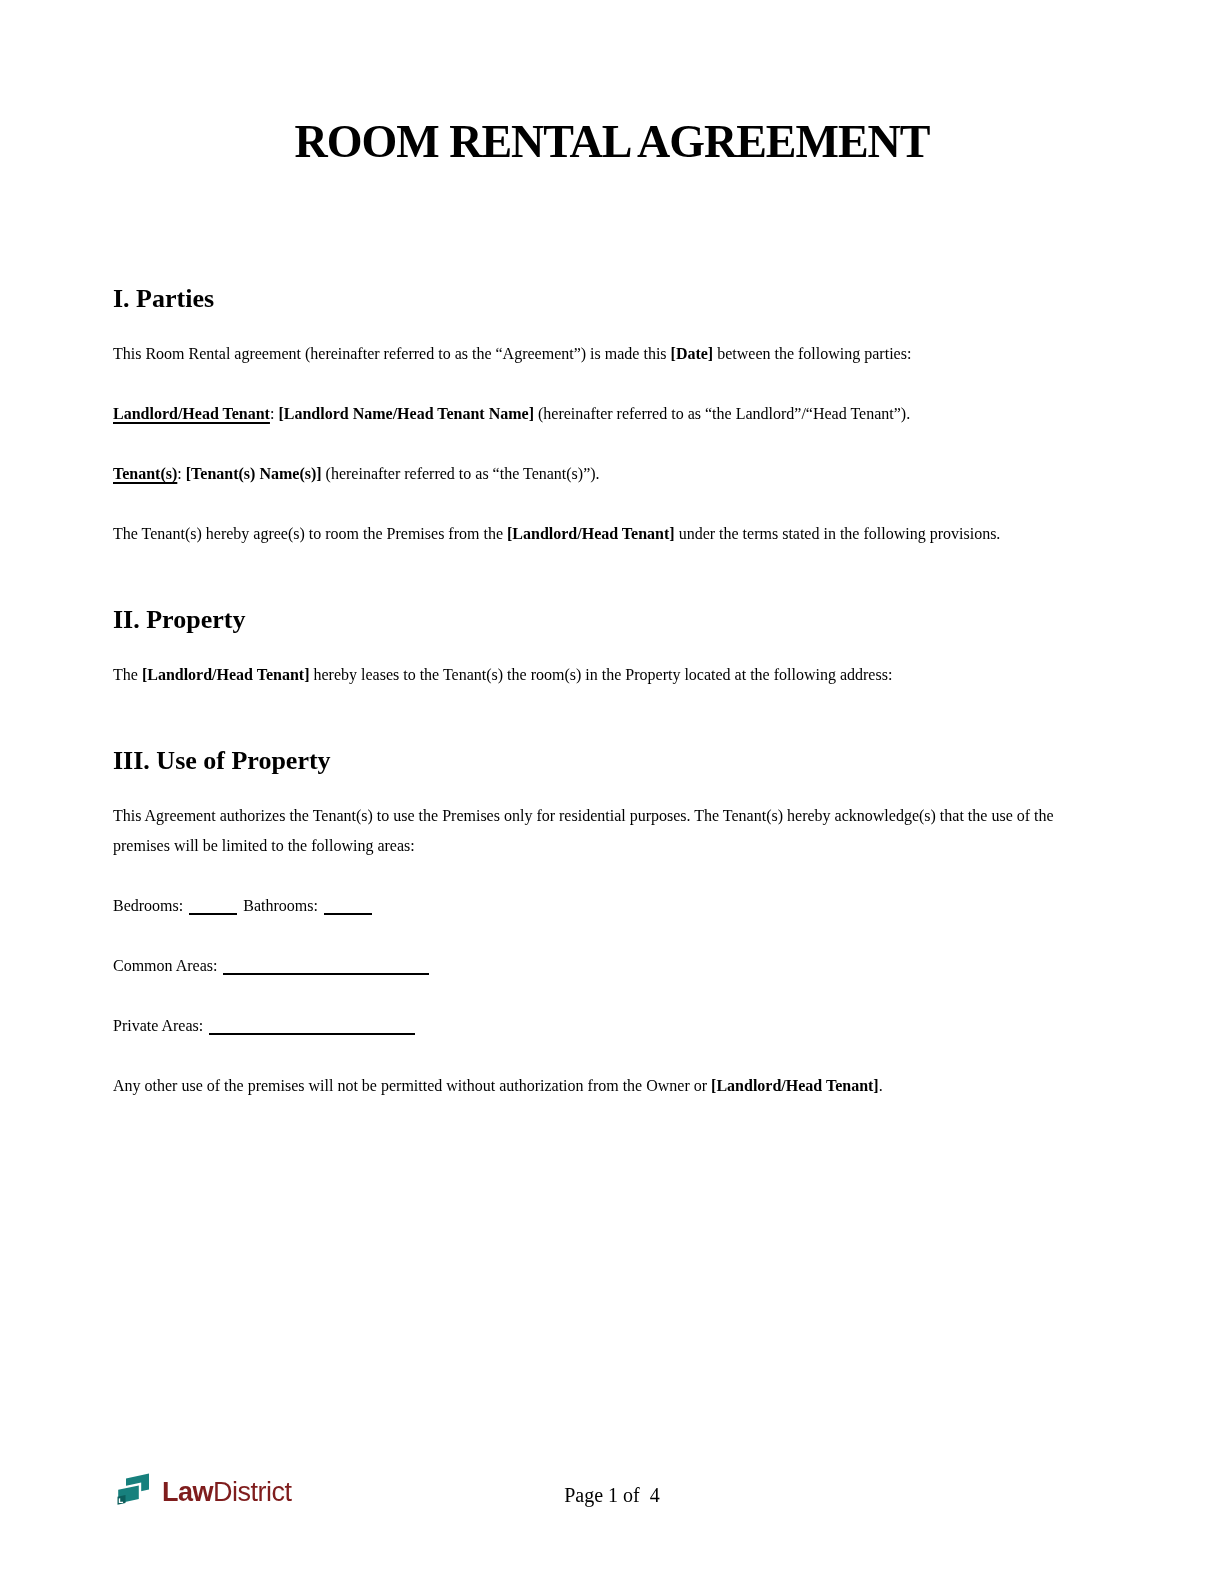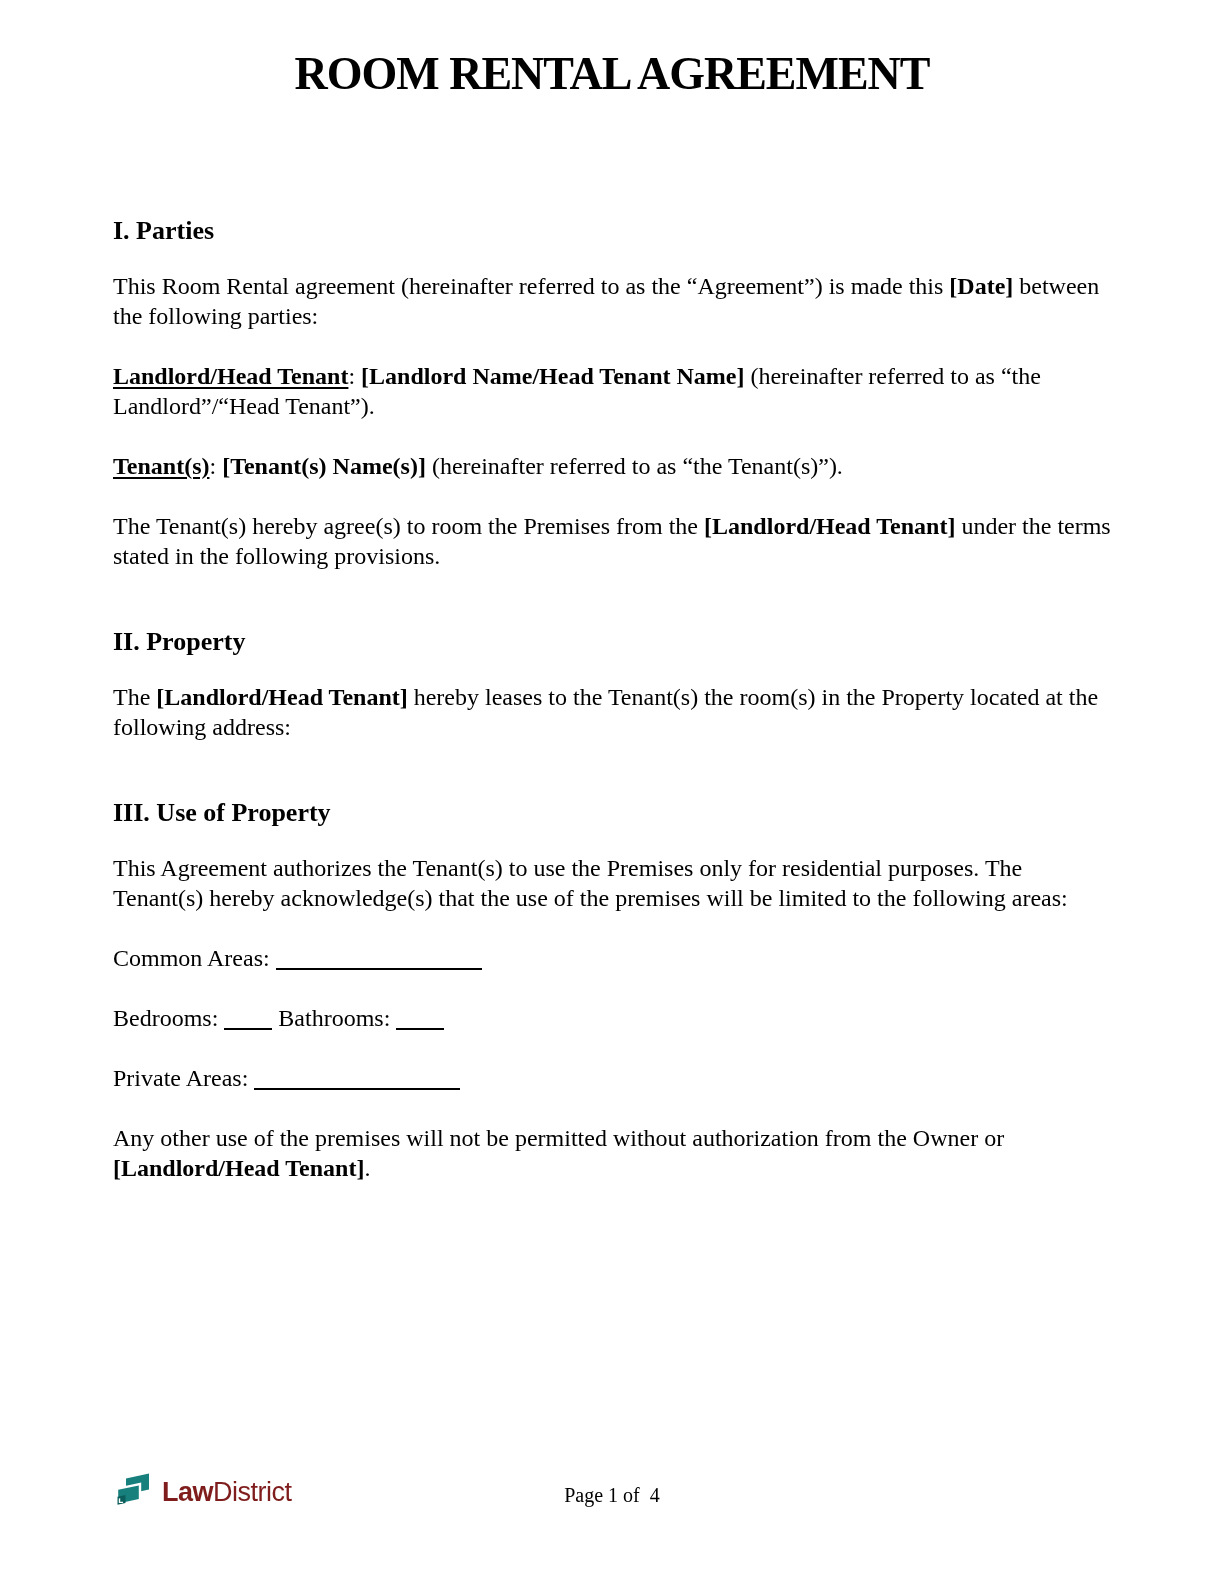--- a/index.html
+++ b/index.html
@@ -3,41 +3,41 @@
 <meta charset="utf-8">
 <style>
   html, body { margin: 0; padding: 0; background: #ffffff; }
   .page {
     position: relative;
     width: 1224px;
     height: 1584px;
     background: #ffffff;
     color: #000000;
     font-family: "Liberation Serif", serif;
-    padding: 48px 113px 0 113px;
+    padding: 116px 113px 0 113px;
     box-sizing: border-box;
     overflow: hidden;
   }
   .doc-title {
     font-size: 46px;
     line-height: 52px;
     font-weight: 700;
     letter-spacing: -1px;
     text-align: center;
     margin: 0 0 116px 0;
   }
   h2.sec {
     font-size: 26px;
     line-height: 30px;
     font-weight: 700;
     margin: 56px 0 25px 0;
   }
   h2.sec.first { margin-top: 0; }
   p.body {
-    font-size: 24px;
+    font-size: 16px;
     line-height: 30px;
     margin: 0 0 30px 0;
   }
   .b { font-weight: 700; }
   .bu {
     font-weight: 700;
     text-decoration: underline;
     text-decoration-thickness: 2px;
     text-underline-offset: 3px;
   }
@@ -97,22 +97,22 @@
   </section>
 
   <section>
     <h2 class="sec">II. Property</h2>
     <p class="body"><span>The </span><span class="b">[Landlord/Head Tenant]</span><span> hereby leases to the Tenant(s) the room(s) in the Property located at the following address:</span></p>
   </section>
 
   <section>
     <h2 class="sec">III. Use of Property</h2>
     <p class="body">This Agreement authorizes the Tenant(s) to use the Premises only for residential purposes. The Tenant(s) hereby acknowledge(s) that the use of the premises will be limited to the following areas:</p>
+    <p class="body"><span>Bedrooms:</span><span class="blank blank-short"></span><span>Bathrooms:</span><span class="blank blank-short"></span></p>
     <p class="body"><span>Common Areas:</span><span class="blank blank-long"></span></p>
-    <p class="body"><span>Bedrooms:</span><span class="blank blank-short"></span><span>Bathrooms:</span><span class="blank blank-short"></span></p>
     <p class="body"><span>Private Areas:</span><span class="blank blank-long"></span></p>
     <p class="body"><span>Any other use of the premises will not be permitted without authorization from the Owner or </span><span class="b">[Landlord/Head Tenant]</span><span>.</span></p>
   </section>
 
 
   <div class="footer">
     <div class="brand">
       <svg width="40" height="38" viewBox="0 0 40 38" aria-hidden="true">
         <g transform="translate(1,10)">
           <rect x="12" y="-2" width="23" height="16" transform="skewY(-12)" fill="#17807D"></rect>

